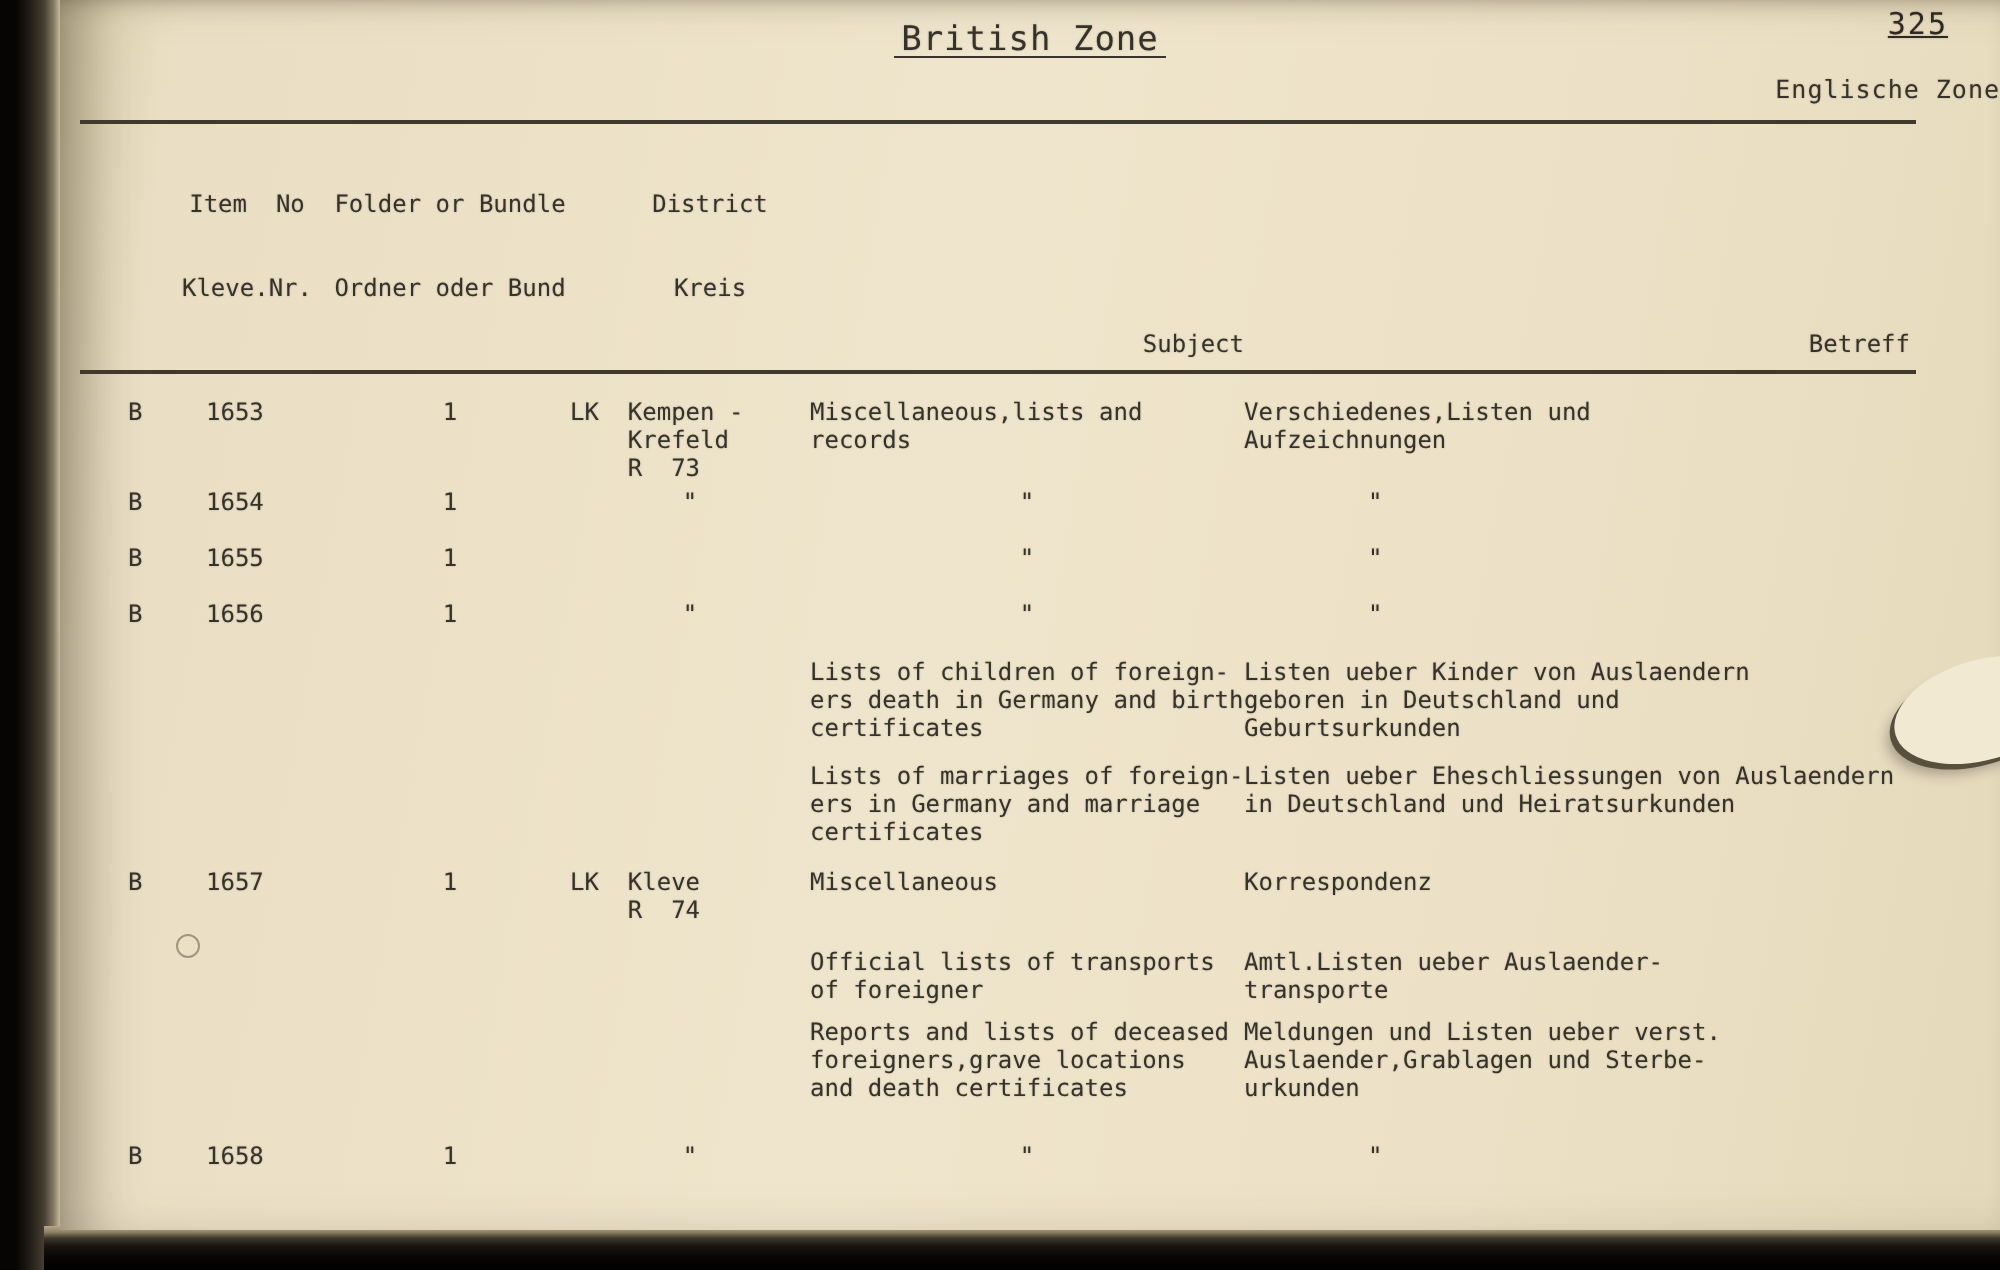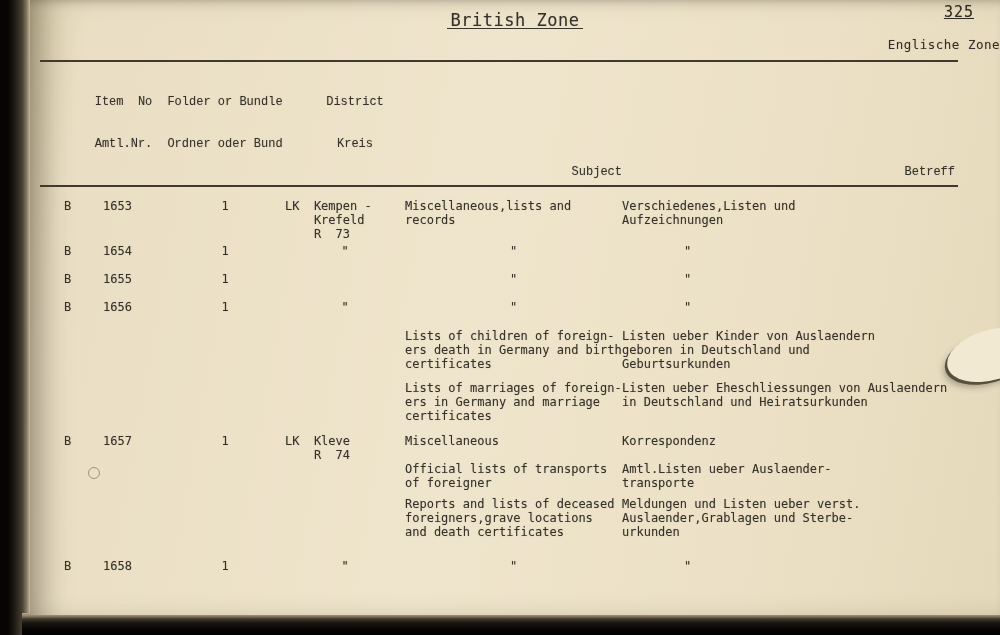--- a/index.html
+++ b/index.html
@@ -39,41 +39,40 @@
               border-bottom:1.5px solid #3a352c; padding:0 4px 1px; }
   .title-de { margin-top:9px; font-size:12.5px; letter-spacing:.5px;text-align:right; }
 
   .rule { height:2px; background:#403a2e; margin:0 42px 0 10px; }
   .rule.top { margin-top:8px; }
   .rule.mid { box-shadow:0 3px 0 -1px rgba(64,58,46,.4); }
 
   .thead {
     display:grid; grid-template-columns:101px 120px 120px 217px 1fr;
     padding:5px 45px 6px 34px;
-    font-family:Liberation Mono, monospace;
   }
   .hc { white-space:pre; text-align:center; }
   .h-item { padding-left:18px; }
   .h-district { padding-left:20px; }
   .hc.single { align-self:end;text-align:right; }
   .h-subject { padding-left:40px; }
   .h-betreff { text-align:left; padding-left:95px; }
 
   .row {
     display:grid; grid-template-columns:39px 62px 120px 120px 217px 1fr;
     padding:0 45px 0 34px;
   }
   .c { white-space:pre; }
   .c-folder { text-align:center; }
   .ditto .c-district, .ditto .c-subject { text-align:center; }
   .ditto .c-betreff { padding-left:62px; }
 
   .r0 { margin-top:12px; } .r1 { margin-top:3px; }  .r2 { margin-top:14px; }
   .r3 { margin-top:14px; } .r4 { margin-top:15px; } .r5 { margin-top:10px; }
-  .r6 { margin-top:11px; } .r7 { margin-top:0; }    .r8 { margin-top:7px; }
+  .r6 { margin-top:11px; } .r7 { margin-top:12px; }    .r8 { margin-top:7px; }
   .r9 { margin-top:20px; }
 
   
   .punch {
     position:absolute; left:88px; top:467px; width:12px; height:12px;
     border:1.5px solid rgba(98,90,72,.55); border-radius:50%;
   }
 
   
   .tear {
@@ -96,21 +95,21 @@
     <div class="titles">
       <div><span class="title-en">British Zone</span></div>
       <div class="title-de">Englische Zone</div>
     </div>
 
     <div class="rule top"></div>
 
     <div class="thead">
       <div class="hc h-item">
         <div>Item  No</div>
-        <div>Amtl.Nr.</div>
+        <div>Kleve.Nr.</div>
       </div>
       <div class="hc h-folder">
         <div>Folder or Bundle</div>
         <div>Ordner oder Bund</div>
       </div>
       <div class="hc h-district">
         <div>District</div>
         <div>Kreis</div>
       </div>
       <div class="hc single h-subject">Subject</div>

